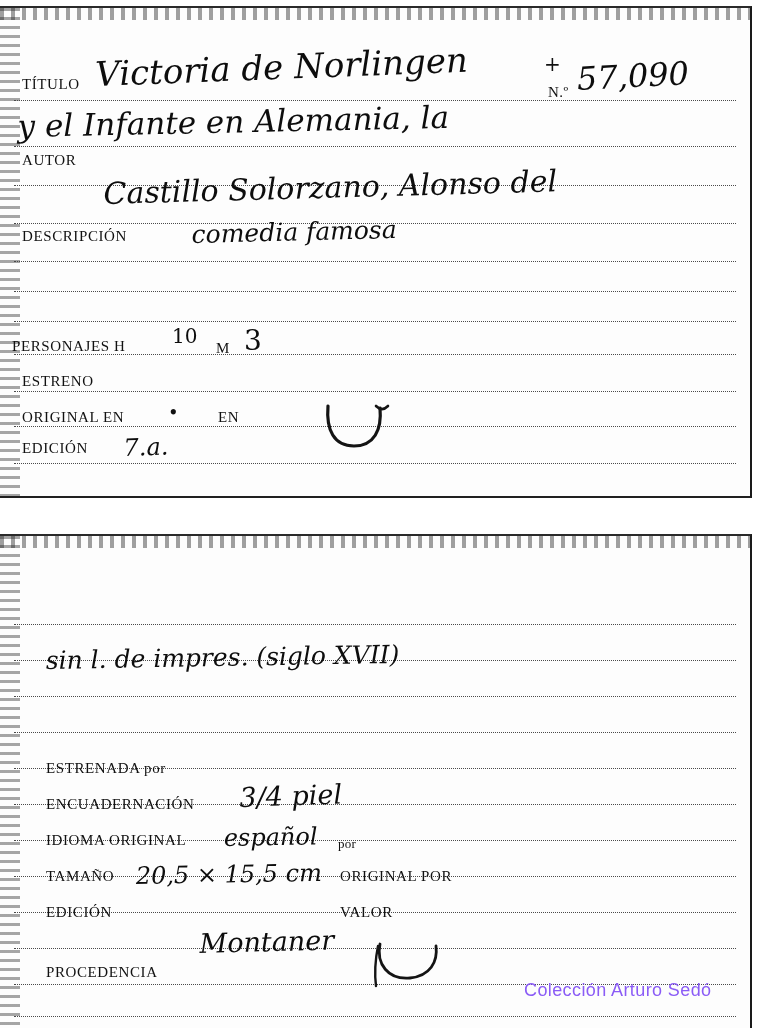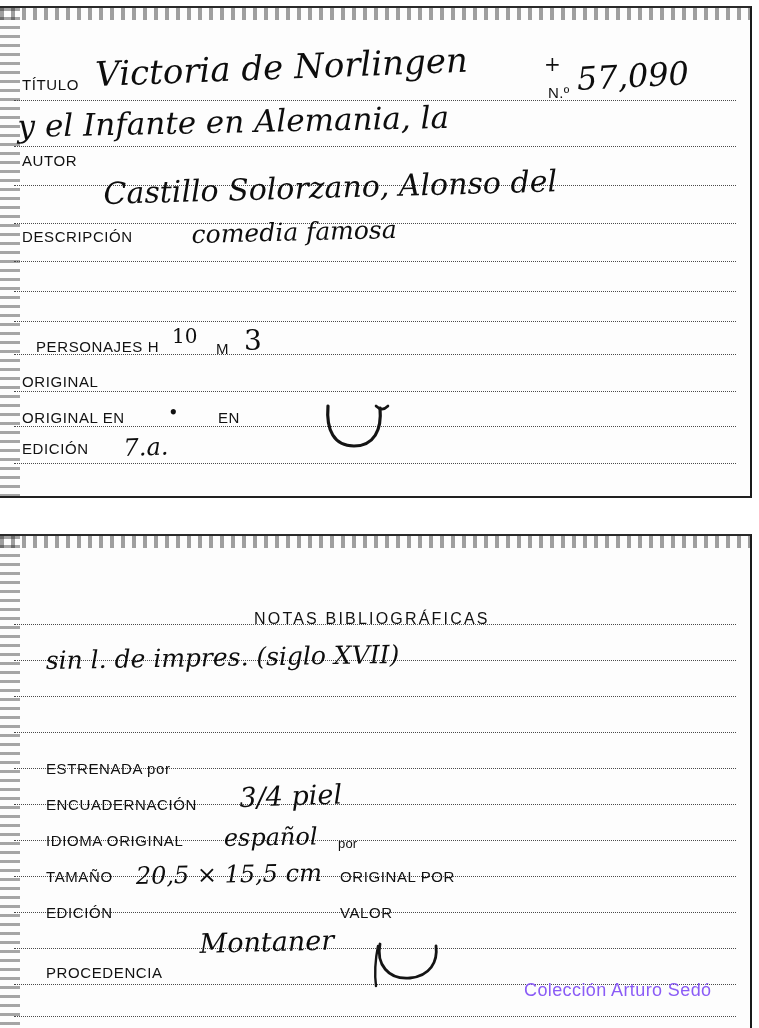--- a/index.html
+++ b/index.html
@@ -83,21 +83,21 @@
     border-top: 1px dotted #4a4a4a;
   }
 
   
   .lbl {
     position: absolute;
     font-size: 15px;
     letter-spacing: 0.6px;
     color: #111;
     white-space: nowrap;
-    font-family: Liberation Sans, sans-serif;
+    font-family: Liberation Serif, serif;
   }
   .lbl.small {
     font-size: 15px;
     letter-spacing: 0.4px;
   }
   .lbl.sub {
     font-size: 13px;
     letter-spacing: 0.2px;
   }
 
@@ -161,26 +161,26 @@
     <div class="hw" style="left:578px; top:52px; font-size:32px; transform:rotate(-3deg);">57,090</div>
 
     <div class="hw" style="left:18px; top:100px; font-size:31px; transform:rotate(-1.2deg);">y el Infante en Alemania, la</div>
 
     <div class="lbl" style="left:22px; top:144px;">AUTOR</div>
     <div class="hw" style="left:104px; top:168px; font-size:30px; transform:rotate(-1.6deg);">Castillo Solorzano, Alonso del</div>
 
     <div class="lbl" style="left:22px; top:220px;">DESCRIPCIÓN</div>
     <div class="hw" style="left:192px; top:212px; font-size:25px; transform:rotate(-1.4deg);">comedia famosa</div>
 
-    <div class="lbl" style="left:36px; top:330px;">PERSONAJES H</div>
+    <div class="lbl" style="left:12px; top:330px;">PERSONAJES H</div>
     <div class="hw" style="left:172px; top:316px; font-size:20px; font-style:normal;">10</div>
     <div class="lbl" style="left:216px; top:332px;">M</div>
     <div class="hw" style="left:244px; top:316px; font-size:28px; font-style:normal;">3</div>
 
-    <div class="lbl" style="left:22px; top:365px;">ORIGINAL</div>
+    <div class="lbl" style="left:22px; top:365px;">ESTRENO</div>
     <div class="hw" style="left:140px; top:358px; font-size:24px;"></div>
 
     <div class="lbl" style="left:22px; top:401px;">ORIGINAL EN</div>
     <div class="mark" style="left:168px; top:394px; font-size:18px;">•</div>
     <div class="lbl" style="left:218px; top:401px;">EN</div>
     <div class="hw" style="left:300px; top:394px; font-size:24px;"></div>
 
     <svg class="mark" style="left:316px; top:396px;" width="80" height="56" viewBox="0 0 80 56">
       <path d="M12 2 C10 26, 18 42, 38 42 C58 42, 66 26, 64 4" stroke="#141414" stroke-width="3.2" fill="none" stroke-linecap="round"></path>
       <path d="M60 2 C64 6, 68 6, 72 2" stroke="#141414" stroke-width="2.6" fill="none" stroke-linecap="round"></path>
@@ -200,21 +200,20 @@
     <div class="rule" style="top:196px;"></div>
     <div class="rule" style="top:232px;"></div>
     <div class="rule" style="top:268px;"></div>
     <div class="rule" style="top:304px;"></div>
     <div class="rule" style="top:340px;"></div>
     <div class="rule" style="top:376px;"></div>
     <div class="rule" style="top:412px;"></div>
     <div class="rule" style="top:448px;"></div>
     <div class="rule" style="top:480px;"></div>
 
-    <div class="section-title" style="left:254px; top:74px;">NOTAS BIBLIOGRÁFICAS</div>
 
     <div class="hw" style="left:46px; top:110px; font-size:25px; transform:rotate(-1deg);">sin l. de impres.  (siglo XVII)</div>
 
     <div class="lbl" style="left:46px; top:224px;">ESTRENADA por</div>
     <div class="hw" style="left:200px; top:216px; font-size:24px;"></div>
 
     <div class="lbl" style="left:46px; top:260px;">ENCUADERNACIÓN</div>
     <div class="hw" style="left:240px; top:246px; font-size:27px; transform:rotate(-2deg);">3/4 piel</div>
 
     <div class="lbl" style="left:46px; top:296px;">IDIOMA ORIGINAL</div>

